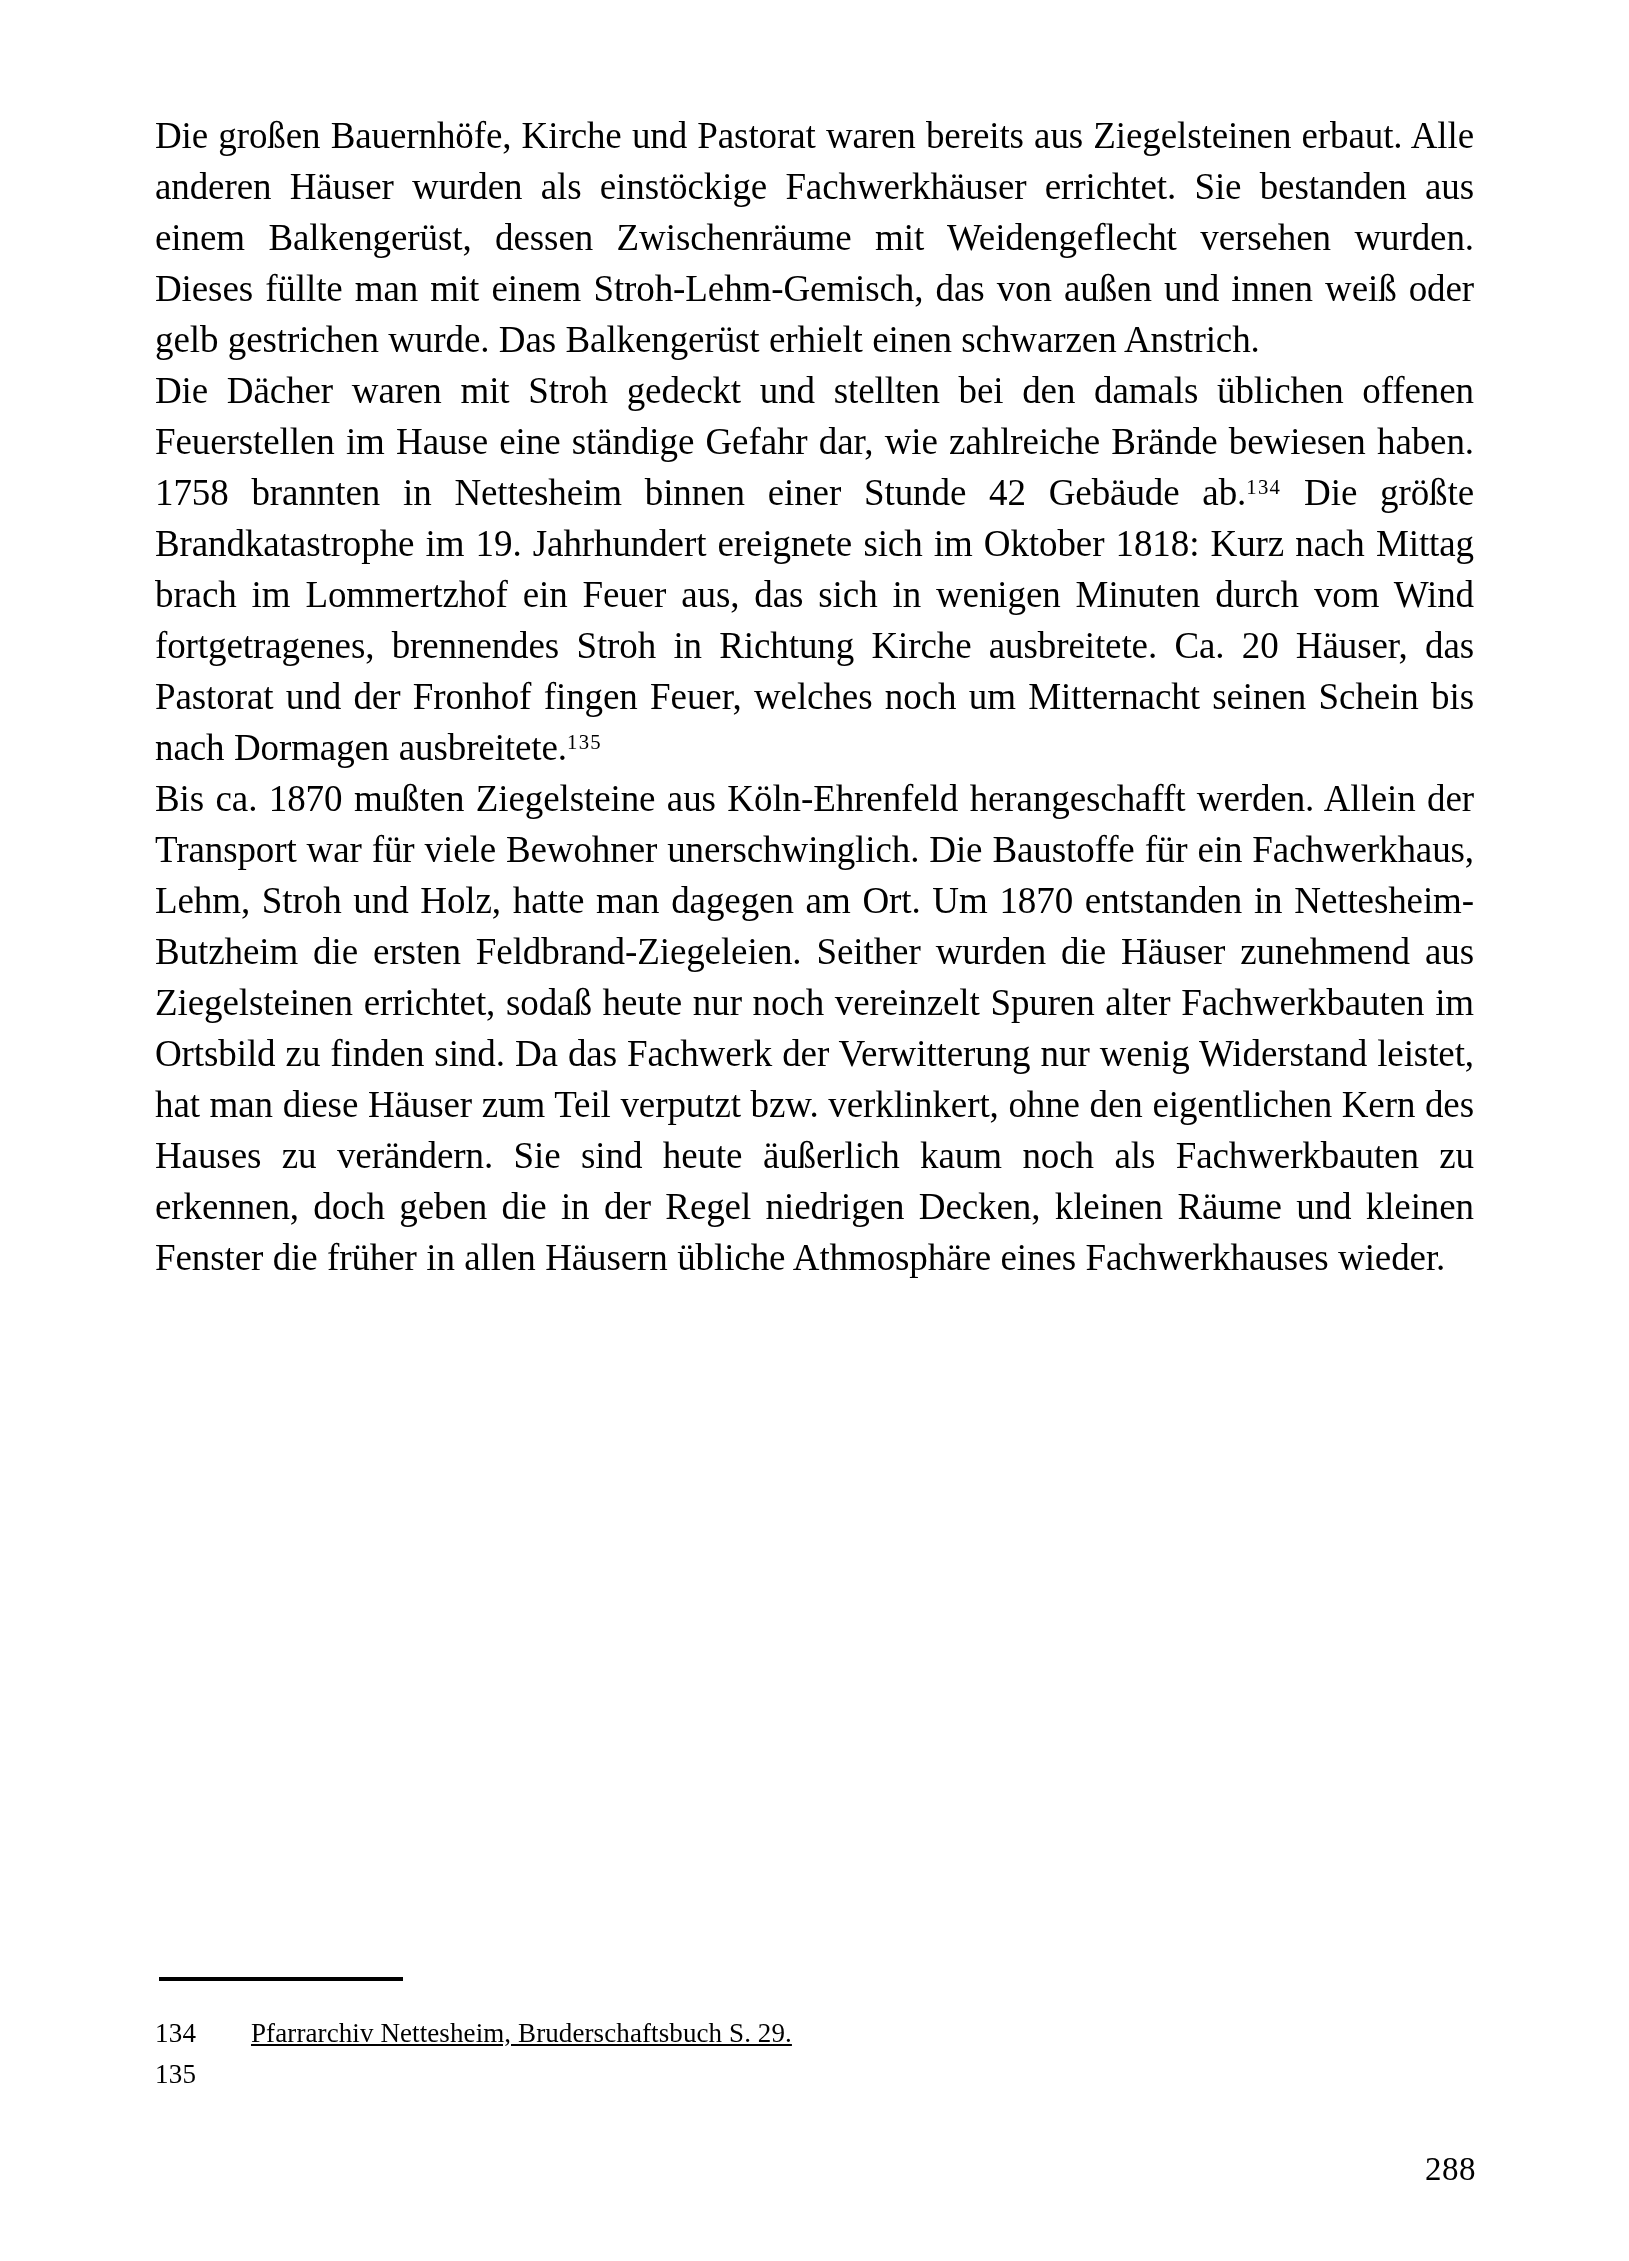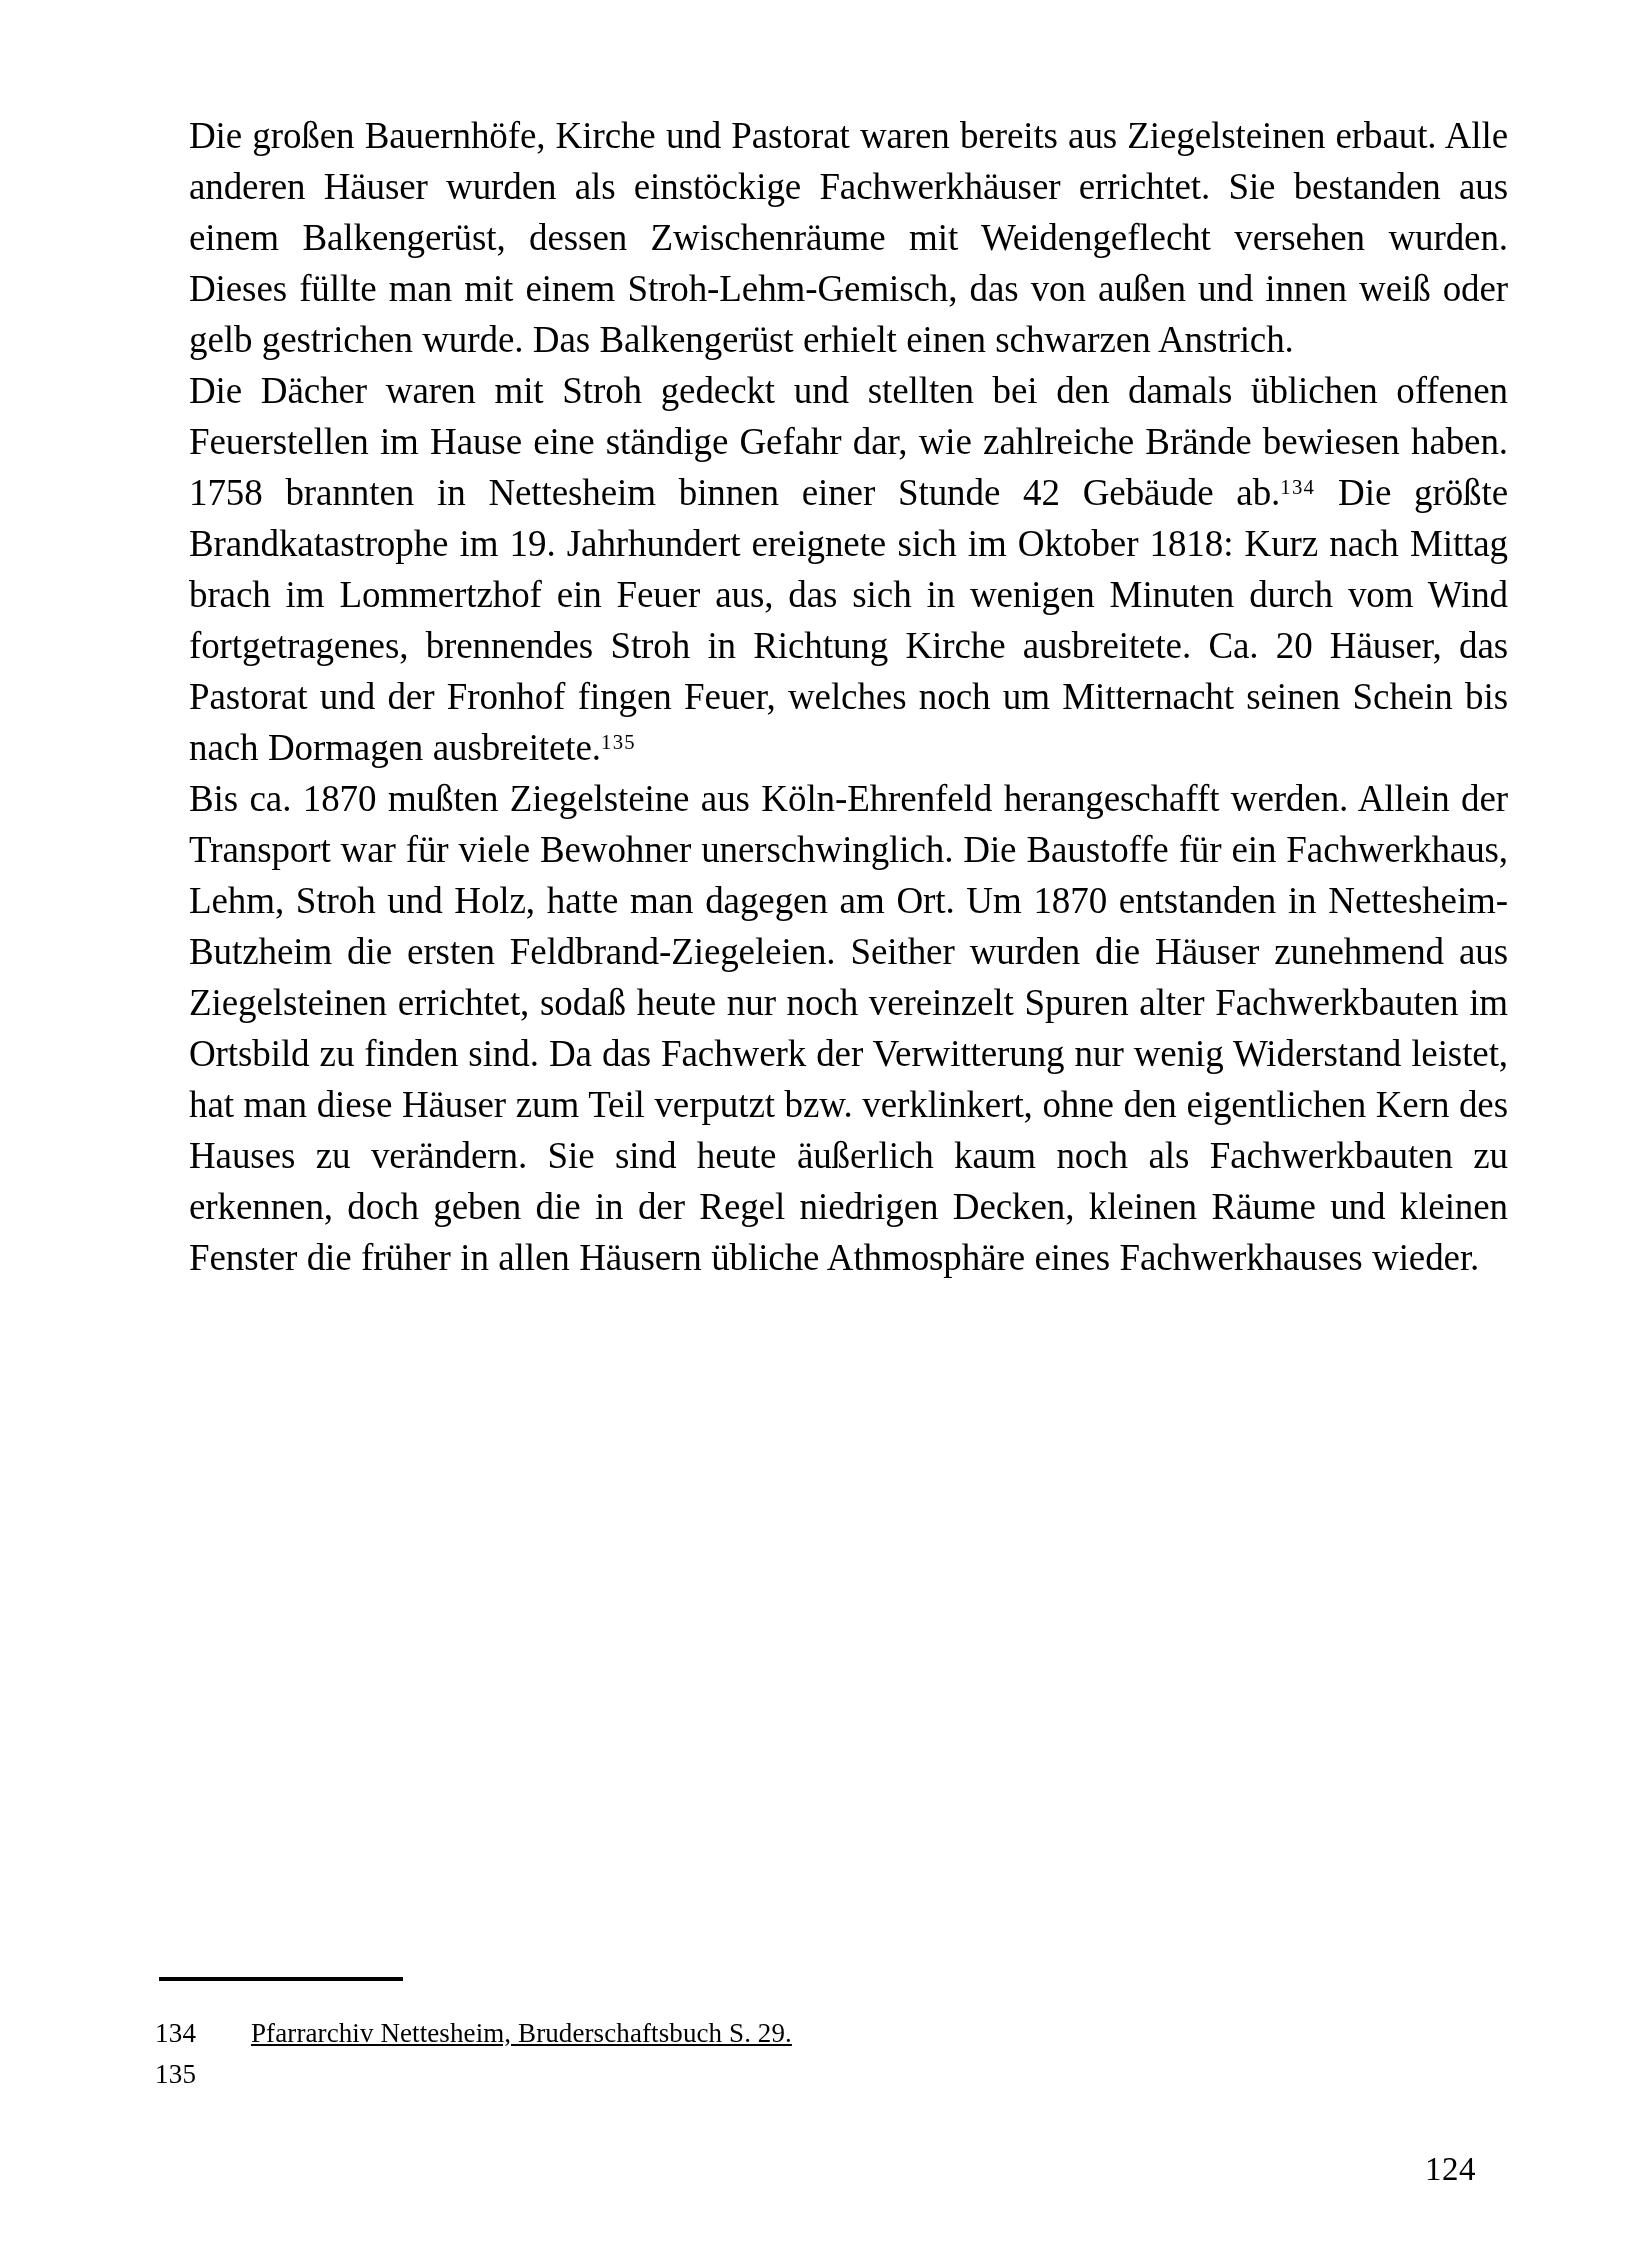--- a/index.html
+++ b/index.html
@@ -18,21 +18,20 @@
     font-family: "Liberation Serif", "DejaVu Serif", serif;
     color: #000000;
   }
 
   
   .body-block {
     position: absolute;
     left: 155px;
     top: 110px;
     width: 1319px;
-    margin-left: 34px;
   }
 
   .para {
     margin: 0;
     text-align: justify;
     text-align-last: left;
     font-size: 37px;
     line-height: 51px;
     letter-spacing: -0.1px;
     word-spacing: 0.3px;
@@ -121,16 +120,16 @@
       <span class="fn-num">134</span>
       <span class="fn-text">Pfarrarchiv Nettesheim, Bruderschaftsbuch S. 29.</span>
     </div>
 
     <div class="footnote">
       <span class="fn-num">135</span>
     </div>
 
   </div>
 
-  <div class="page-number">124</div>
+  <div class="page-number">288</div>
 
 </div>
 
 
 </body></html>

